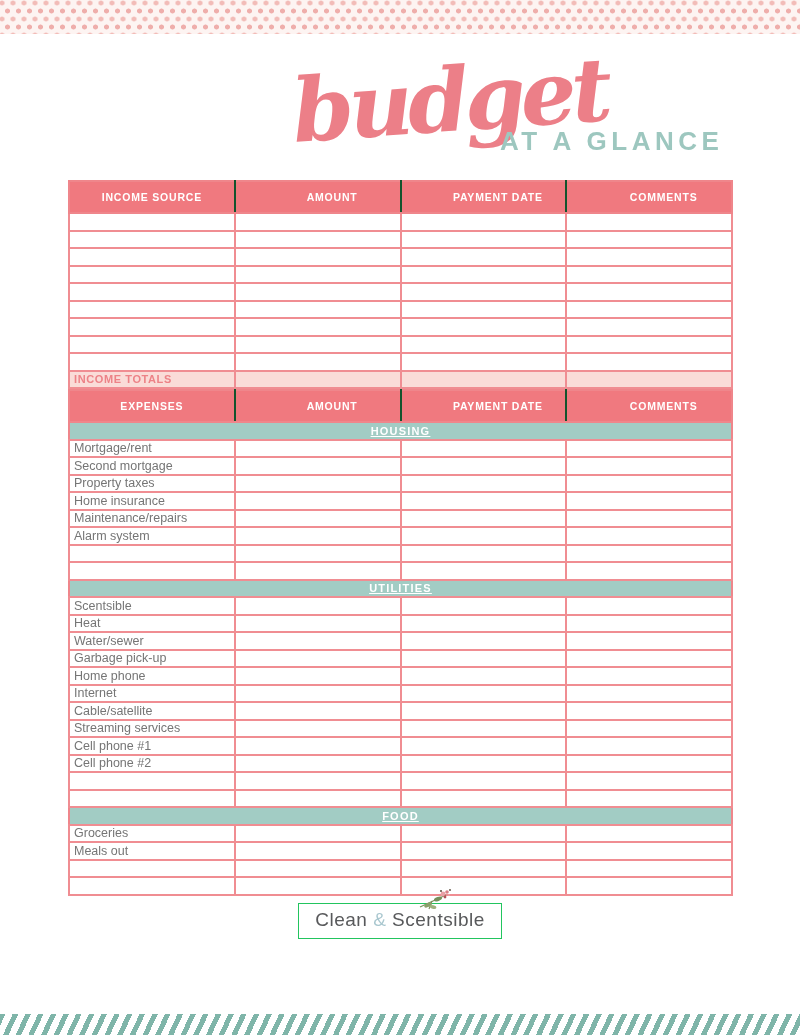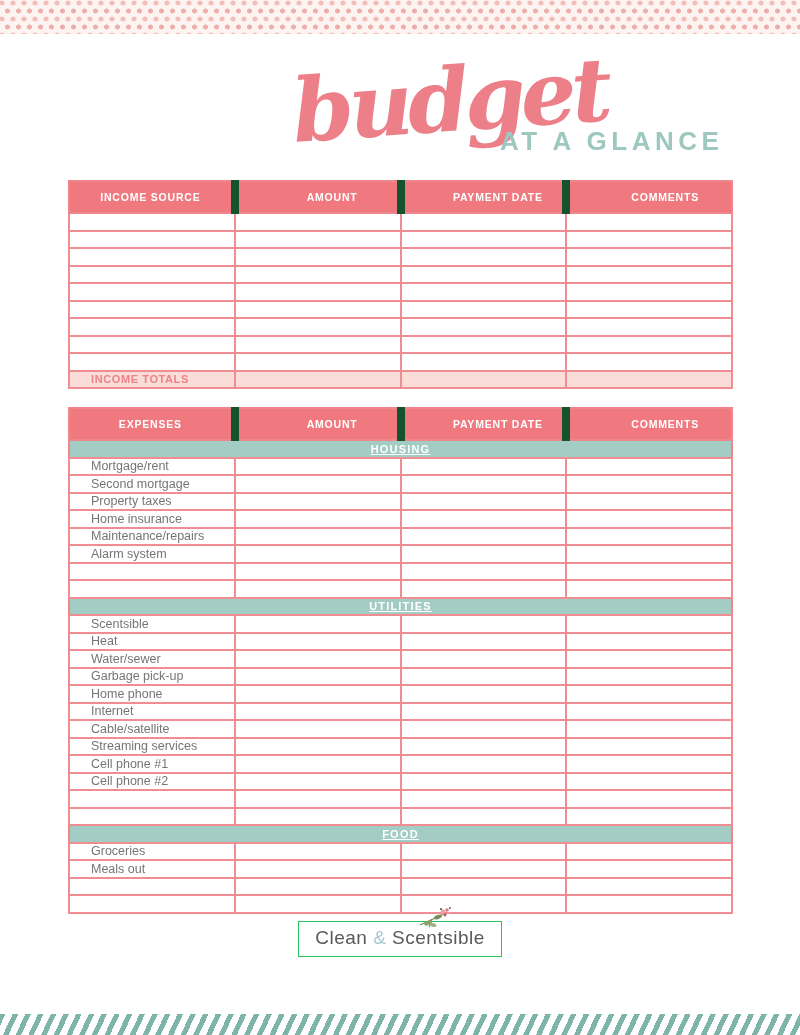--- a/index.html
+++ b/index.html
@@ -53,42 +53,42 @@
 
   
   table {
     border-collapse: collapse;
     width: 665px;
     margin-left: 68px;
     table-layout: fixed;
     border: 2px solid #ef868b;
   }
   #income-table { margin-top: 0px; }
-  #expense-table { margin-top: 18px; }
+  #expense-table { }
 
   th {
     background: #f0797f;
     color: #ffffff;
     font-size: 10.5px;
     font-weight: bold;
     letter-spacing: 0.8px;
     height: 32px;
     text-align: center;
     border-bottom: 2px solid #ef868b;
   }
-  th + th { border-left: 8px solid #14532d; padding-left: 29px; }
+  th + th { border-left: 2px solid #14532d; padding-left: 29px; }
 
   td {
     border: 2px solid #f08d92;
     height: 17.5px;
     font-size: 12.5px;
     color: #757575;
     background: #ffffff;
   }
-  td.label-cell { text-align: left; padding-left: 21px; }
+  td.label-cell { text-align: left; padding-left: 4px; }
 
   tr.section-row td {
     background: #a2ccc4;
     color: #ffffff;
     font-size: 11px;
     font-weight: bold;
     letter-spacing: 1.2px;
     text-align: center;
     border-left: 2px solid #ef868b;
     border-right: 2px solid #ef868b;

